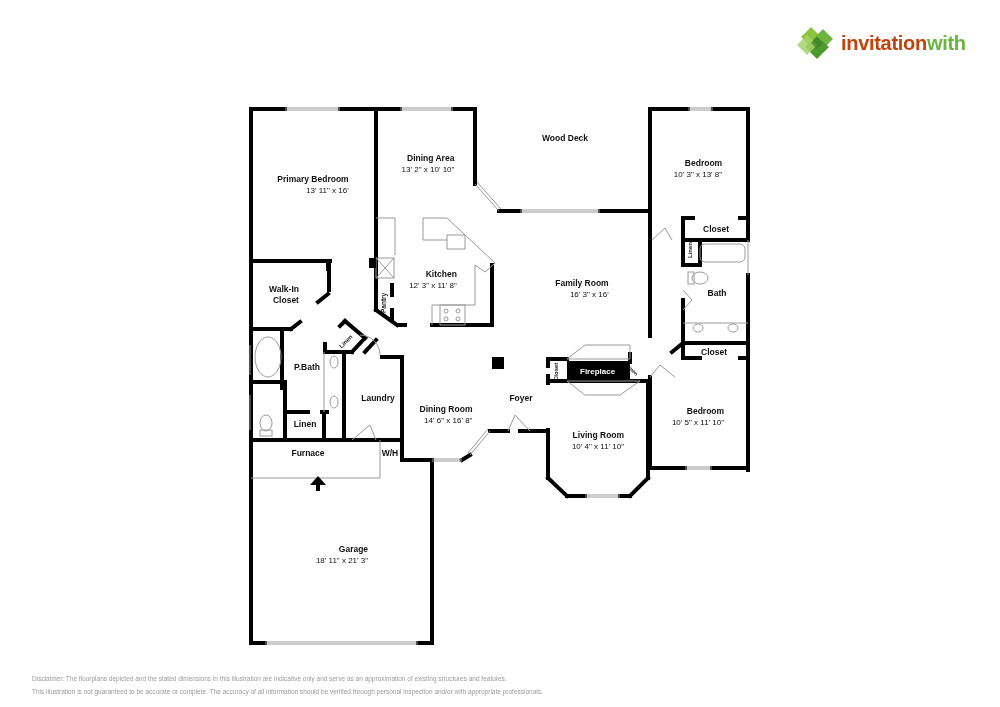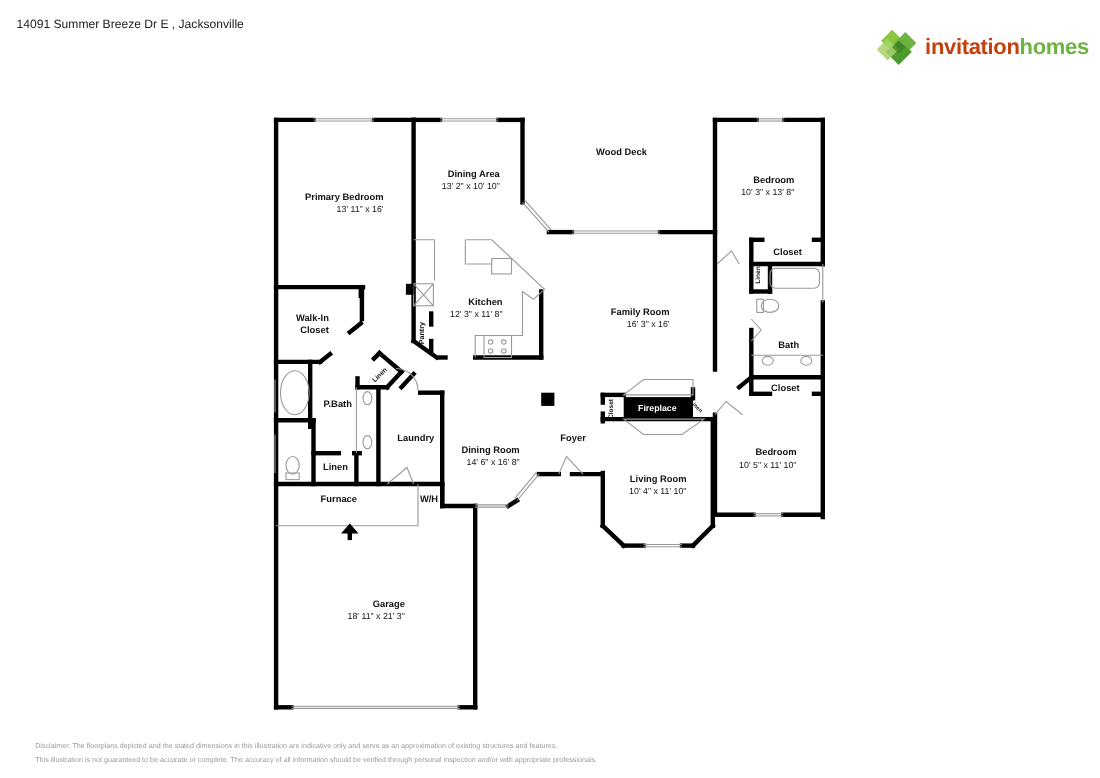--- a/index.html
+++ b/index.html
@@ -16,32 +16,31 @@
   .room-label .n { font-weight: bold; font-size: 8.5px; }
   .room-label .d { font-weight: normal; }
   .small-label { position: absolute; font-size: 7px; font-weight: bold; white-space: nowrap; }
   .disc { position: absolute; left: 32px; top: 672px; font-size: 6.5px; line-height: 13px; color: #9a9a9a; }
   .disc div { white-space: nowrap; }
 </style>
 </head>
 <body>
 
 <div class="hdr">
-  <div>14091 Summer Breeze Dr E , Jacksonville</div>
 </div>
 
 <div class="logo">
   <svg viewBox="0 0 40 36">
     <polygon points="14,2 24,12 14,22 4,12" fill="#8cc63f"></polygon>
     <polygon points="26,4 36,14 26,24 16,14" fill="#6cb33f"></polygon>
     <polygon points="20,12 32,22 20,34 8,22" fill="#4e9a2e"></polygon>
     <polygon points="10,10 20,20 10,30 0,20" fill="#a6d46a" opacity="0.85"></polygon>
     <polygon points="20,12 26,18 20,24 14,18" fill="#3c7f22" opacity="0.7"></polygon>
   </svg>
-  <div class="logo-text"><span class="a">invitation</span><span class="b">homes</span></div>
+  <div class="logo-text"><span class="a">invitation</span><span class="b">with</span></div>
 </div>
 
 <svg class="plan" viewBox="0 0 1000 707">
   <g stroke="#000" stroke-width="4" fill="none" stroke-linecap="square">
 
     <line x1="251" y1="109" x2="251" y2="643"></line>
 
     <line x1="251" y1="109" x2="285" y2="109"></line>
     <line x1="340" y1="109" x2="376" y2="109"></line>
 
@@ -231,21 +230,21 @@
     <div class="n">Wood Deck</div>
   </div>
 <div class="room-label" style="left:698px; top:158px;">
     <div class="n">Bedroom</div>
     <div class="d">10' 3" x 13' 8"</div>
   </div>
 <div class="room-label" style="left:716px; top:224px;">
     <div class="n">Closet</div>
   </div>
 <div class="small-label" style="left:687px; top:258px; transform:rotate(-90deg); transform-origin:left top; font-size:6px;">Linen</div>
-<div class="room-label" style="left:717px; top:288px;margin-top:20px;">
+<div class="room-label" style="left:717px; top:288px;">
     <div class="n">Bath</div>
   </div>
 <div class="room-label" style="left:433px; top:269px;">
     <div class="n">Kitchen</div>
     <div class="d">12' 3" x 11' 8"</div>
   </div>
 <div class="small-label" style="left:380px; top:313px; transform:rotate(-90deg); transform-origin:left top; font-size:6.5px;">Pantry</div>
 <div class="room-label" style="left:570px; top:278px;margin-left:12px;">
     <div class="n">Family Room</div>
     <div class="d">16' 3" x 16'</div>

